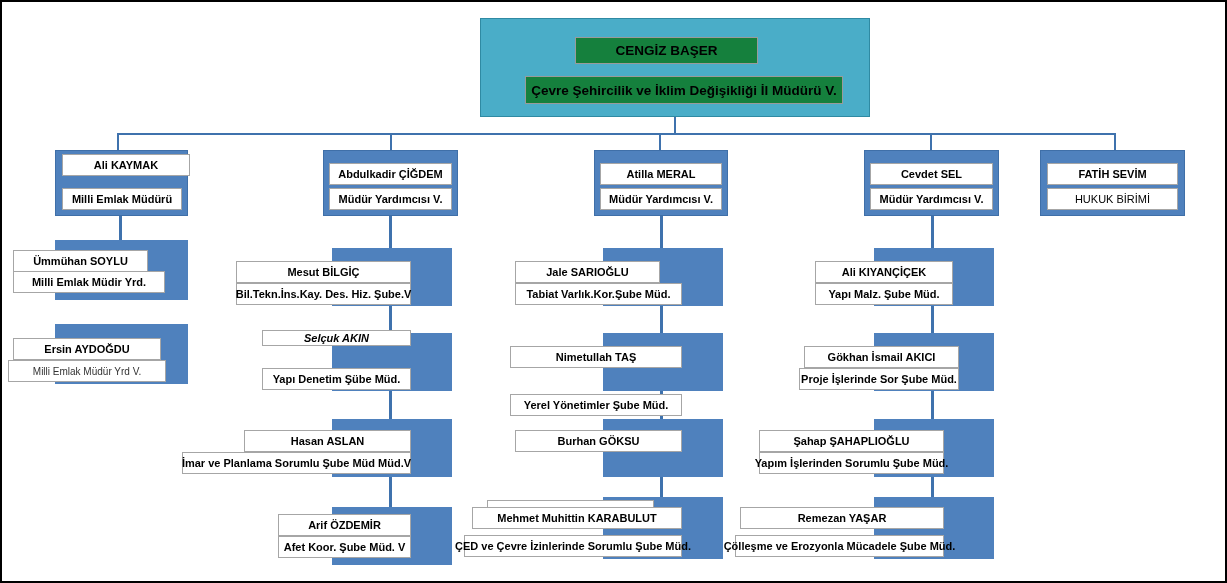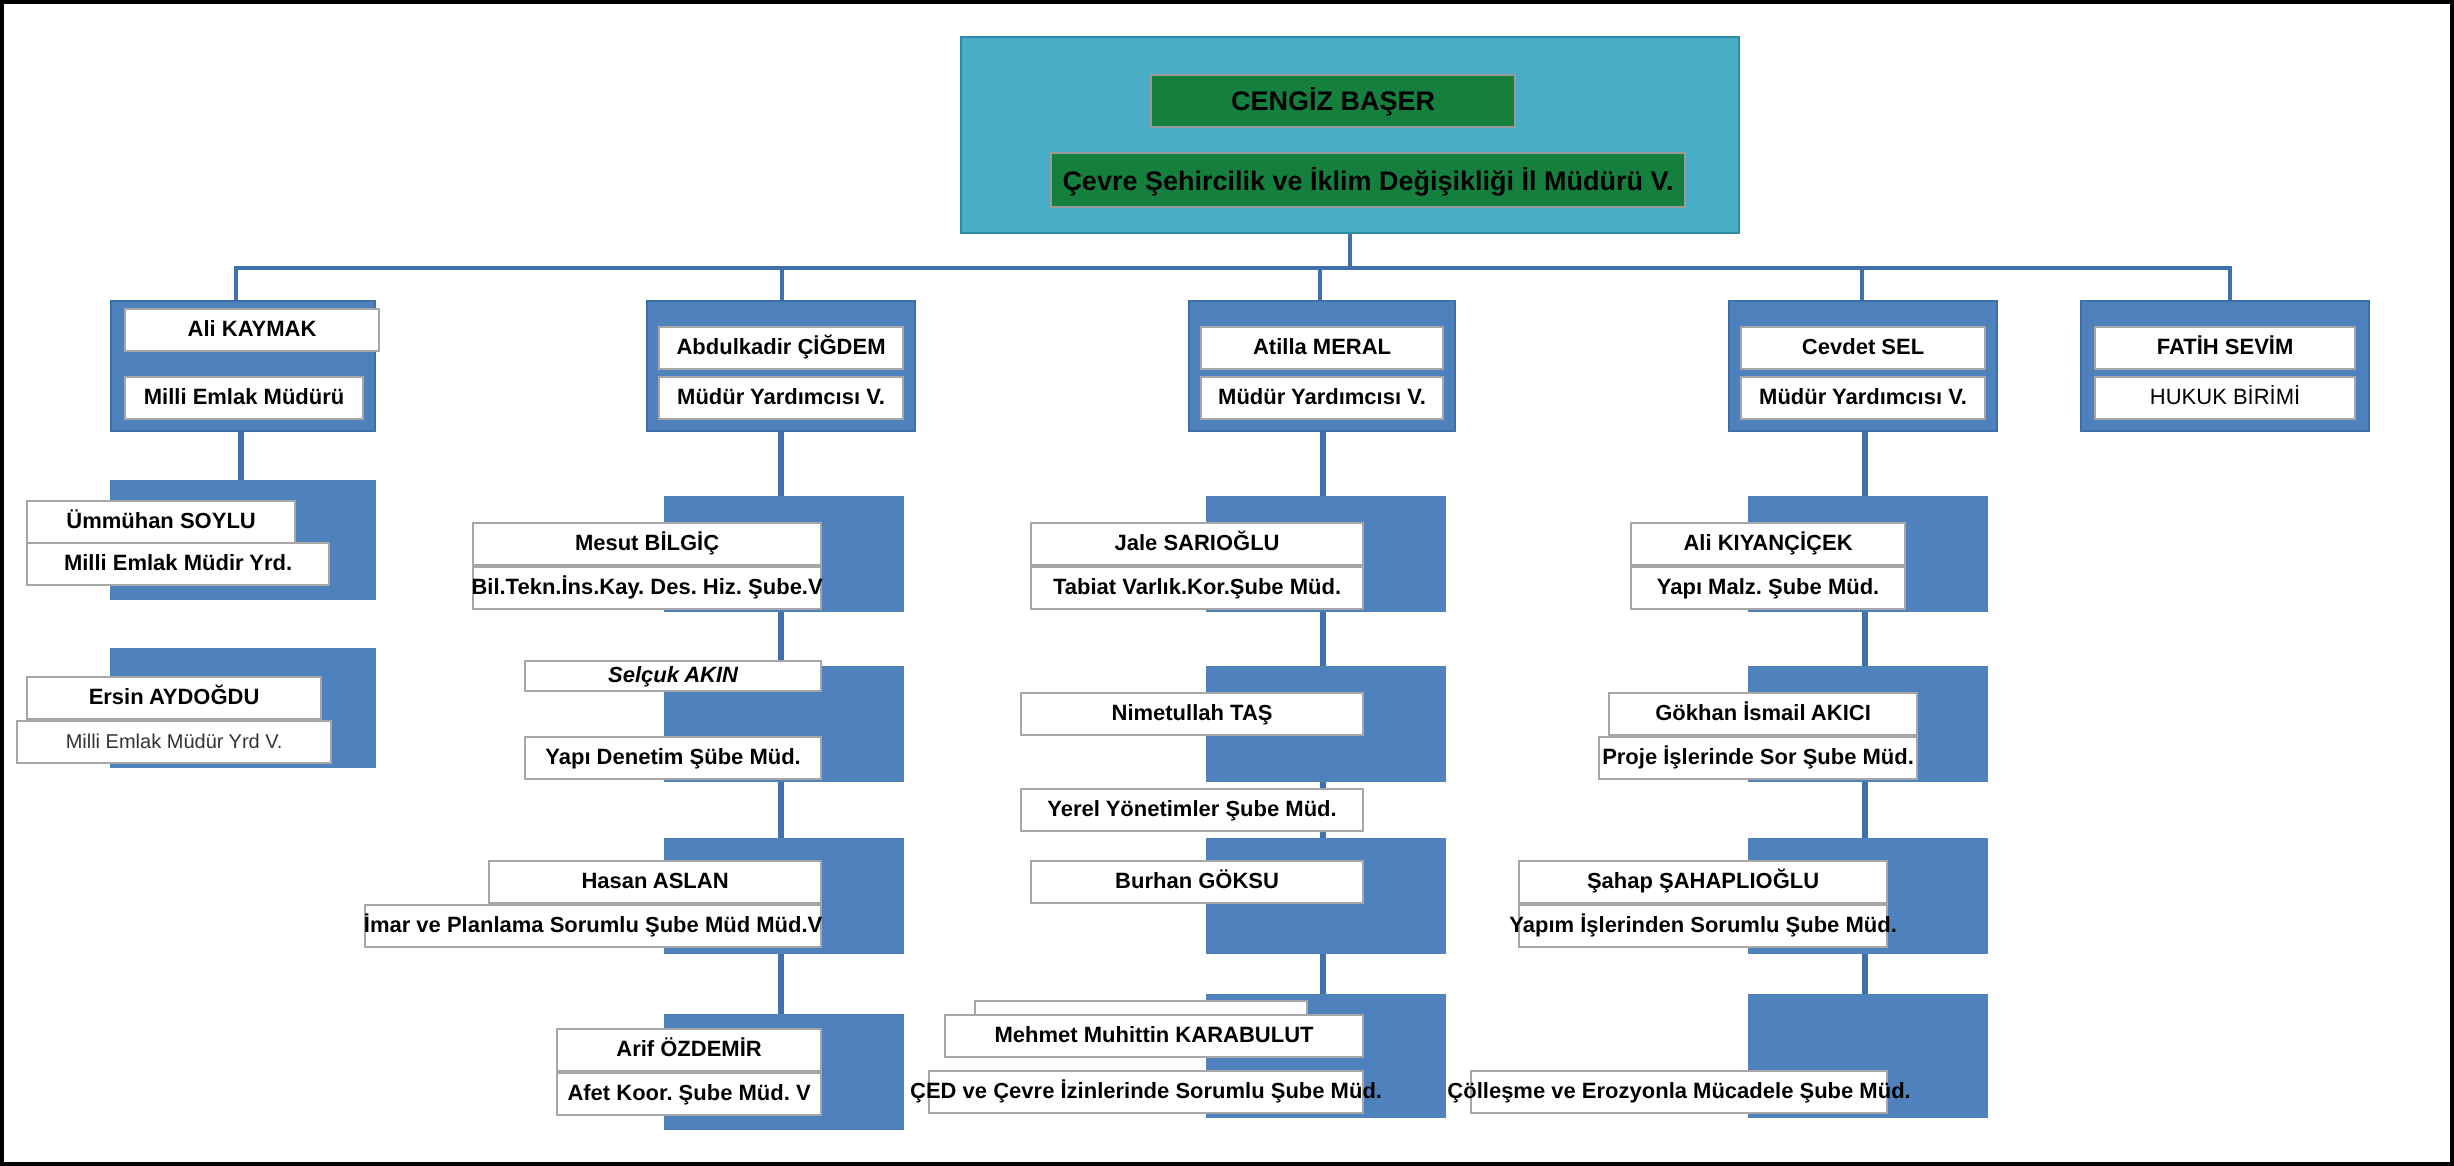--- a/index.html
+++ b/index.html
@@ -170,21 +170,21 @@
 
   <div class="conn conn-v" style="left:387px; top:474px; height:31px;"></div>
 
   <div class="l2-slab" style="left:330px; top:505px; width:120px; height:58px;"></div>
   <div class="l2-line l2-name" style="left:276px; top:512px; width:133px; height:22px;">Arif ÖZDEMİR</div>
   <div class="l2-line l2-title" style="left:276px; top:534px; width:133px; height:22px;">Afet Koor. Şube Müd. V</div>
 
   <div class="conn conn-v" style="left:658px; top:214px; height:32px;"></div>
 
   <div class="l2-slab" style="left:601px; top:246px; width:120px; height:58px;"></div>
-  <div class="l2-line l2-name" style="left:513px; top:259px; width:167px; height:22px;">Jale SARIOĞLU</div>
+  <div class="l2-line l2-name" style="left:513px; top:259px; width:145px; height:22px;">Jale SARIOĞLU</div>
   <div class="l2-line l2-title" style="left:513px; top:281px; width:167px; height:22px;">Tabiat Varlık.Kor.Şube Müd.</div>
 
   <div class="conn conn-v" style="left:658px; top:303px; height:28px;"></div>
 
   <div class="l2-slab" style="left:601px; top:331px; width:120px; height:58px;"></div>
   <div class="l2-line l2-name" style="left:508px; top:344px; width:172px; height:22px;">Nimetullah TAŞ</div>
   <div class="l2-line l2-title" style="left:508px; top:366px; width:172px; height:22px;margin-top:26px;">Yerel Yönetimler Şube Müd.</div>
 
   <div class="conn conn-v" style="left:658px; top:388px; height:29px;"></div>
 
@@ -212,15 +212,16 @@
 
   <div class="conn conn-v" style="left:929px; top:388px; height:29px;"></div>
 
   <div class="l2-slab" style="left:872px; top:417px; width:120px; height:58px;"></div>
   <div class="l2-line l2-name" style="left:757px; top:428px; width:185px; height:22px;">Şahap ŞAHAPLIOĞLU</div>
   <div class="l2-line l2-title" style="left:757px; top:450px; width:185px; height:22px;">Yapım İşlerinden Sorumlu  Şube Müd.</div>
 
   <div class="conn conn-v" style="left:929px; top:474px; height:31px;"></div>
 
   <div class="l2-slab" style="left:872px; top:495px; width:120px; height:62px;"></div>
+  <div class="l2-line l2-name" style="left:738px; top:505px; width:204px; height:22px;">Remezan YAŞAR</div>
   <div class="l2-line l2-title" style="left:733px; top:533px; width:209px; height:22px;">Çölleşme ve Erozyonla Mücadele  Şube Müd.</div>
 
 </div>
 
 </body></html>

